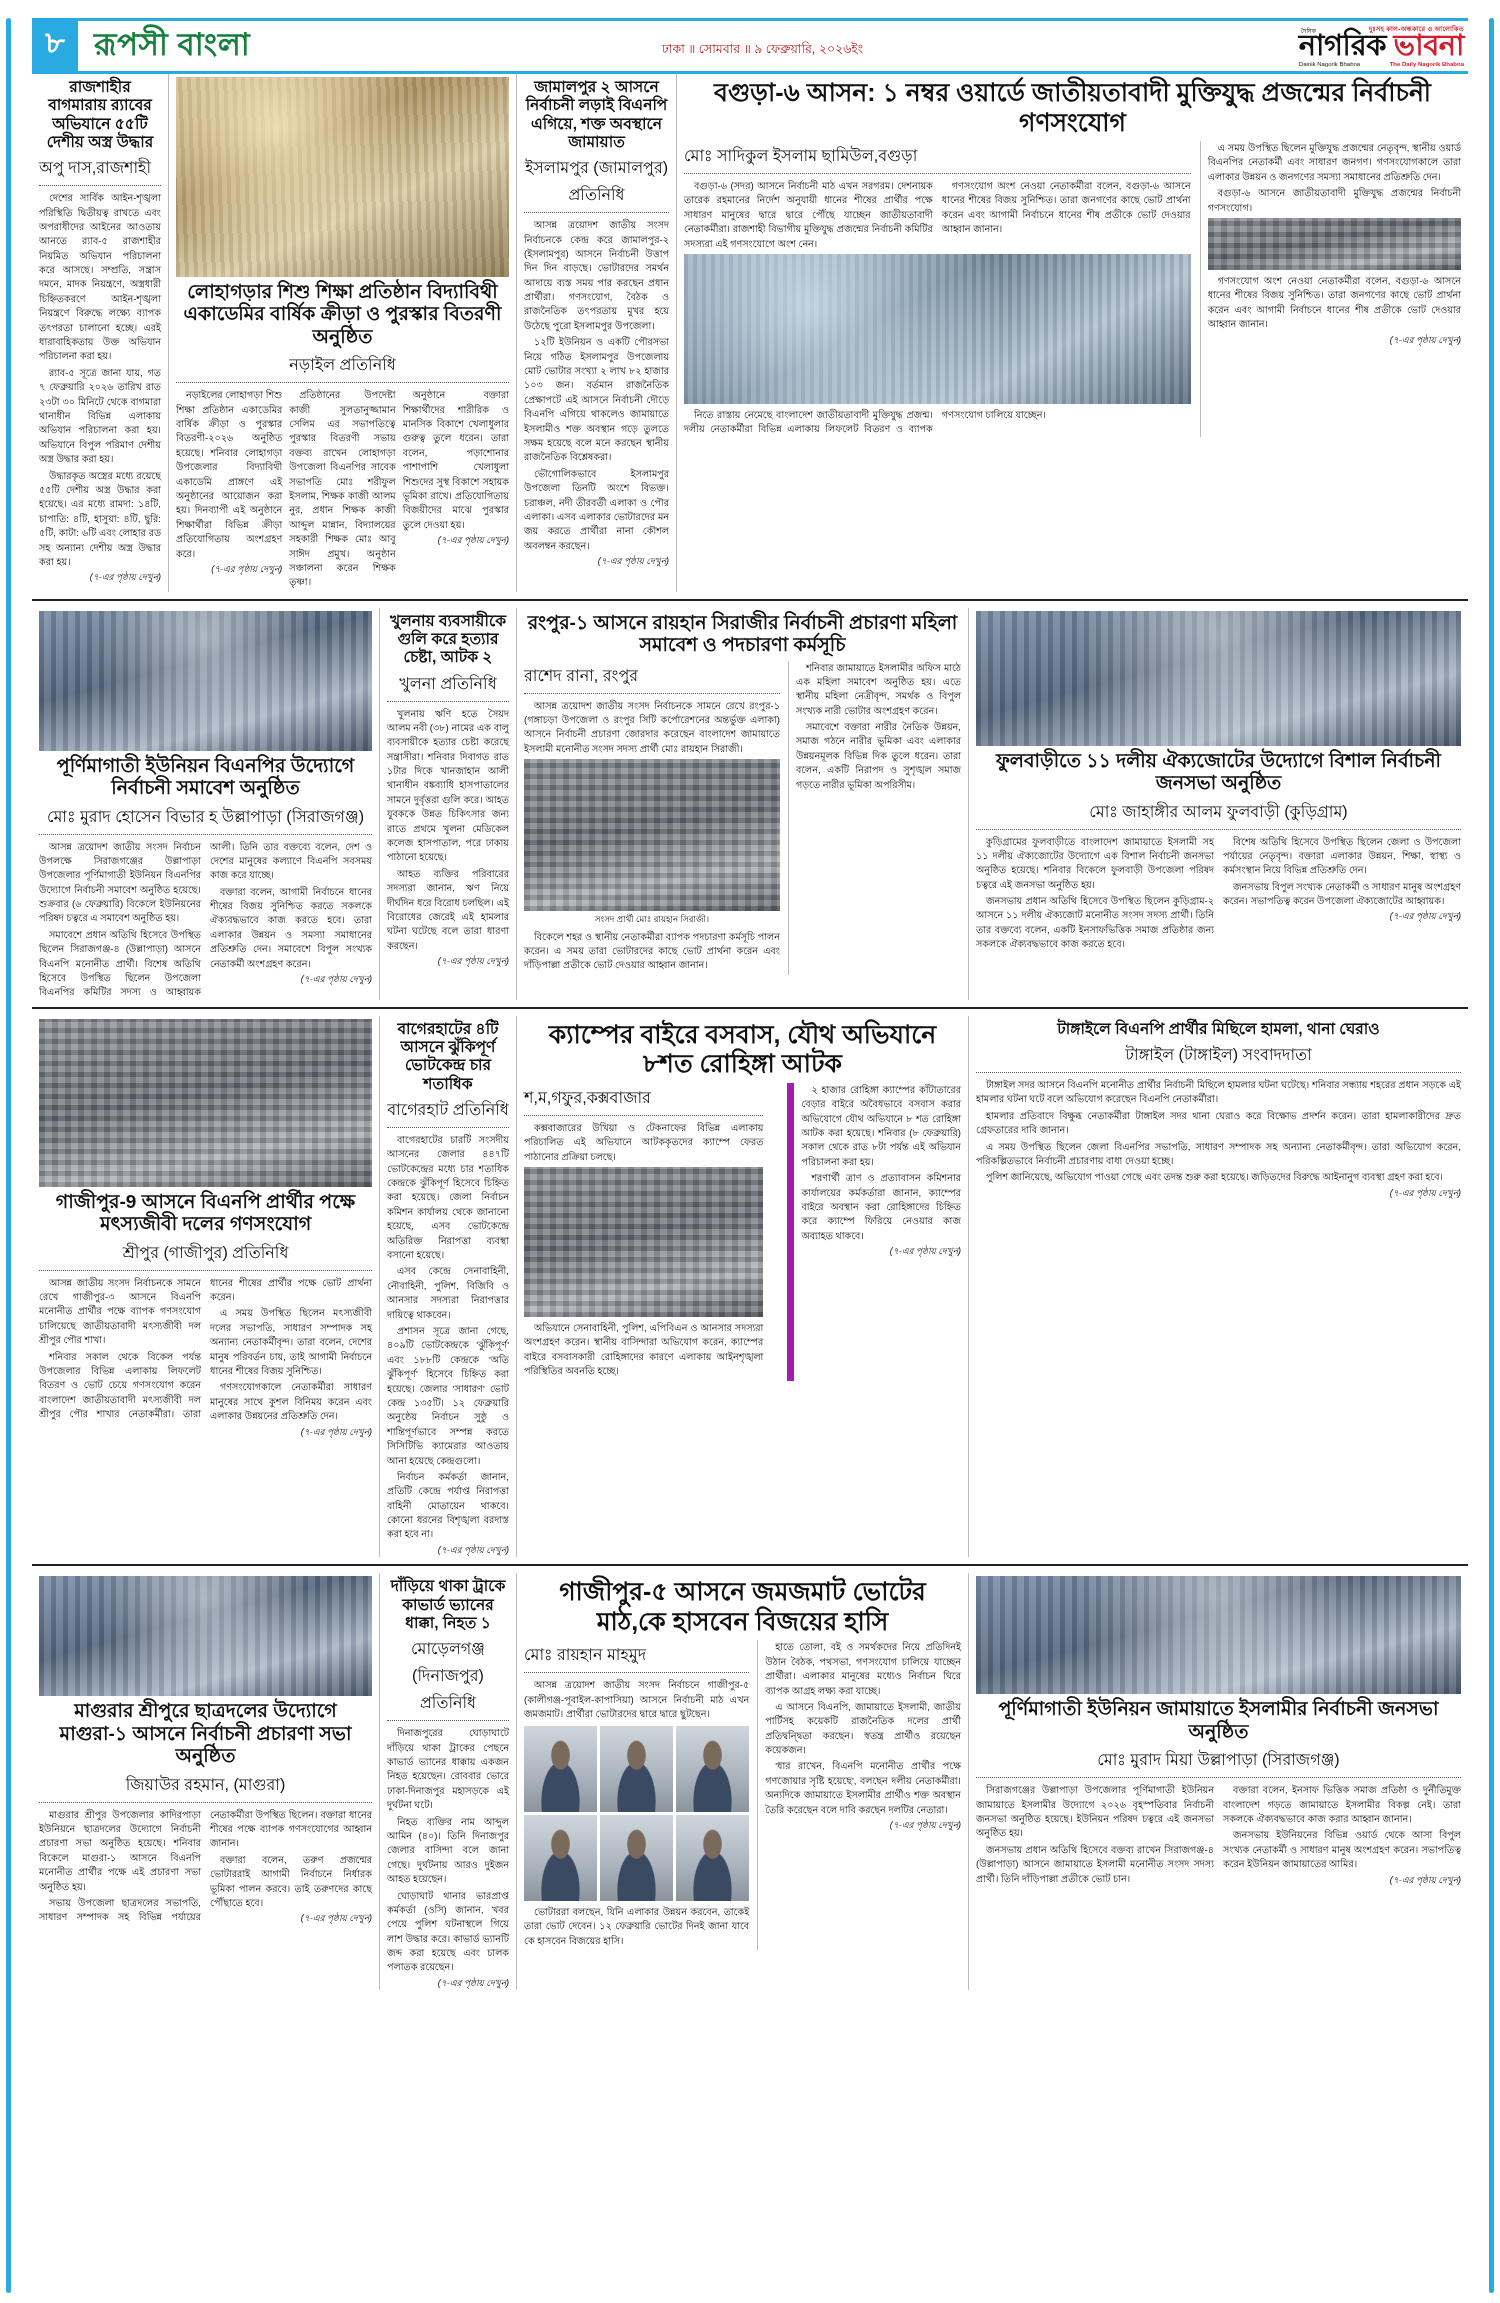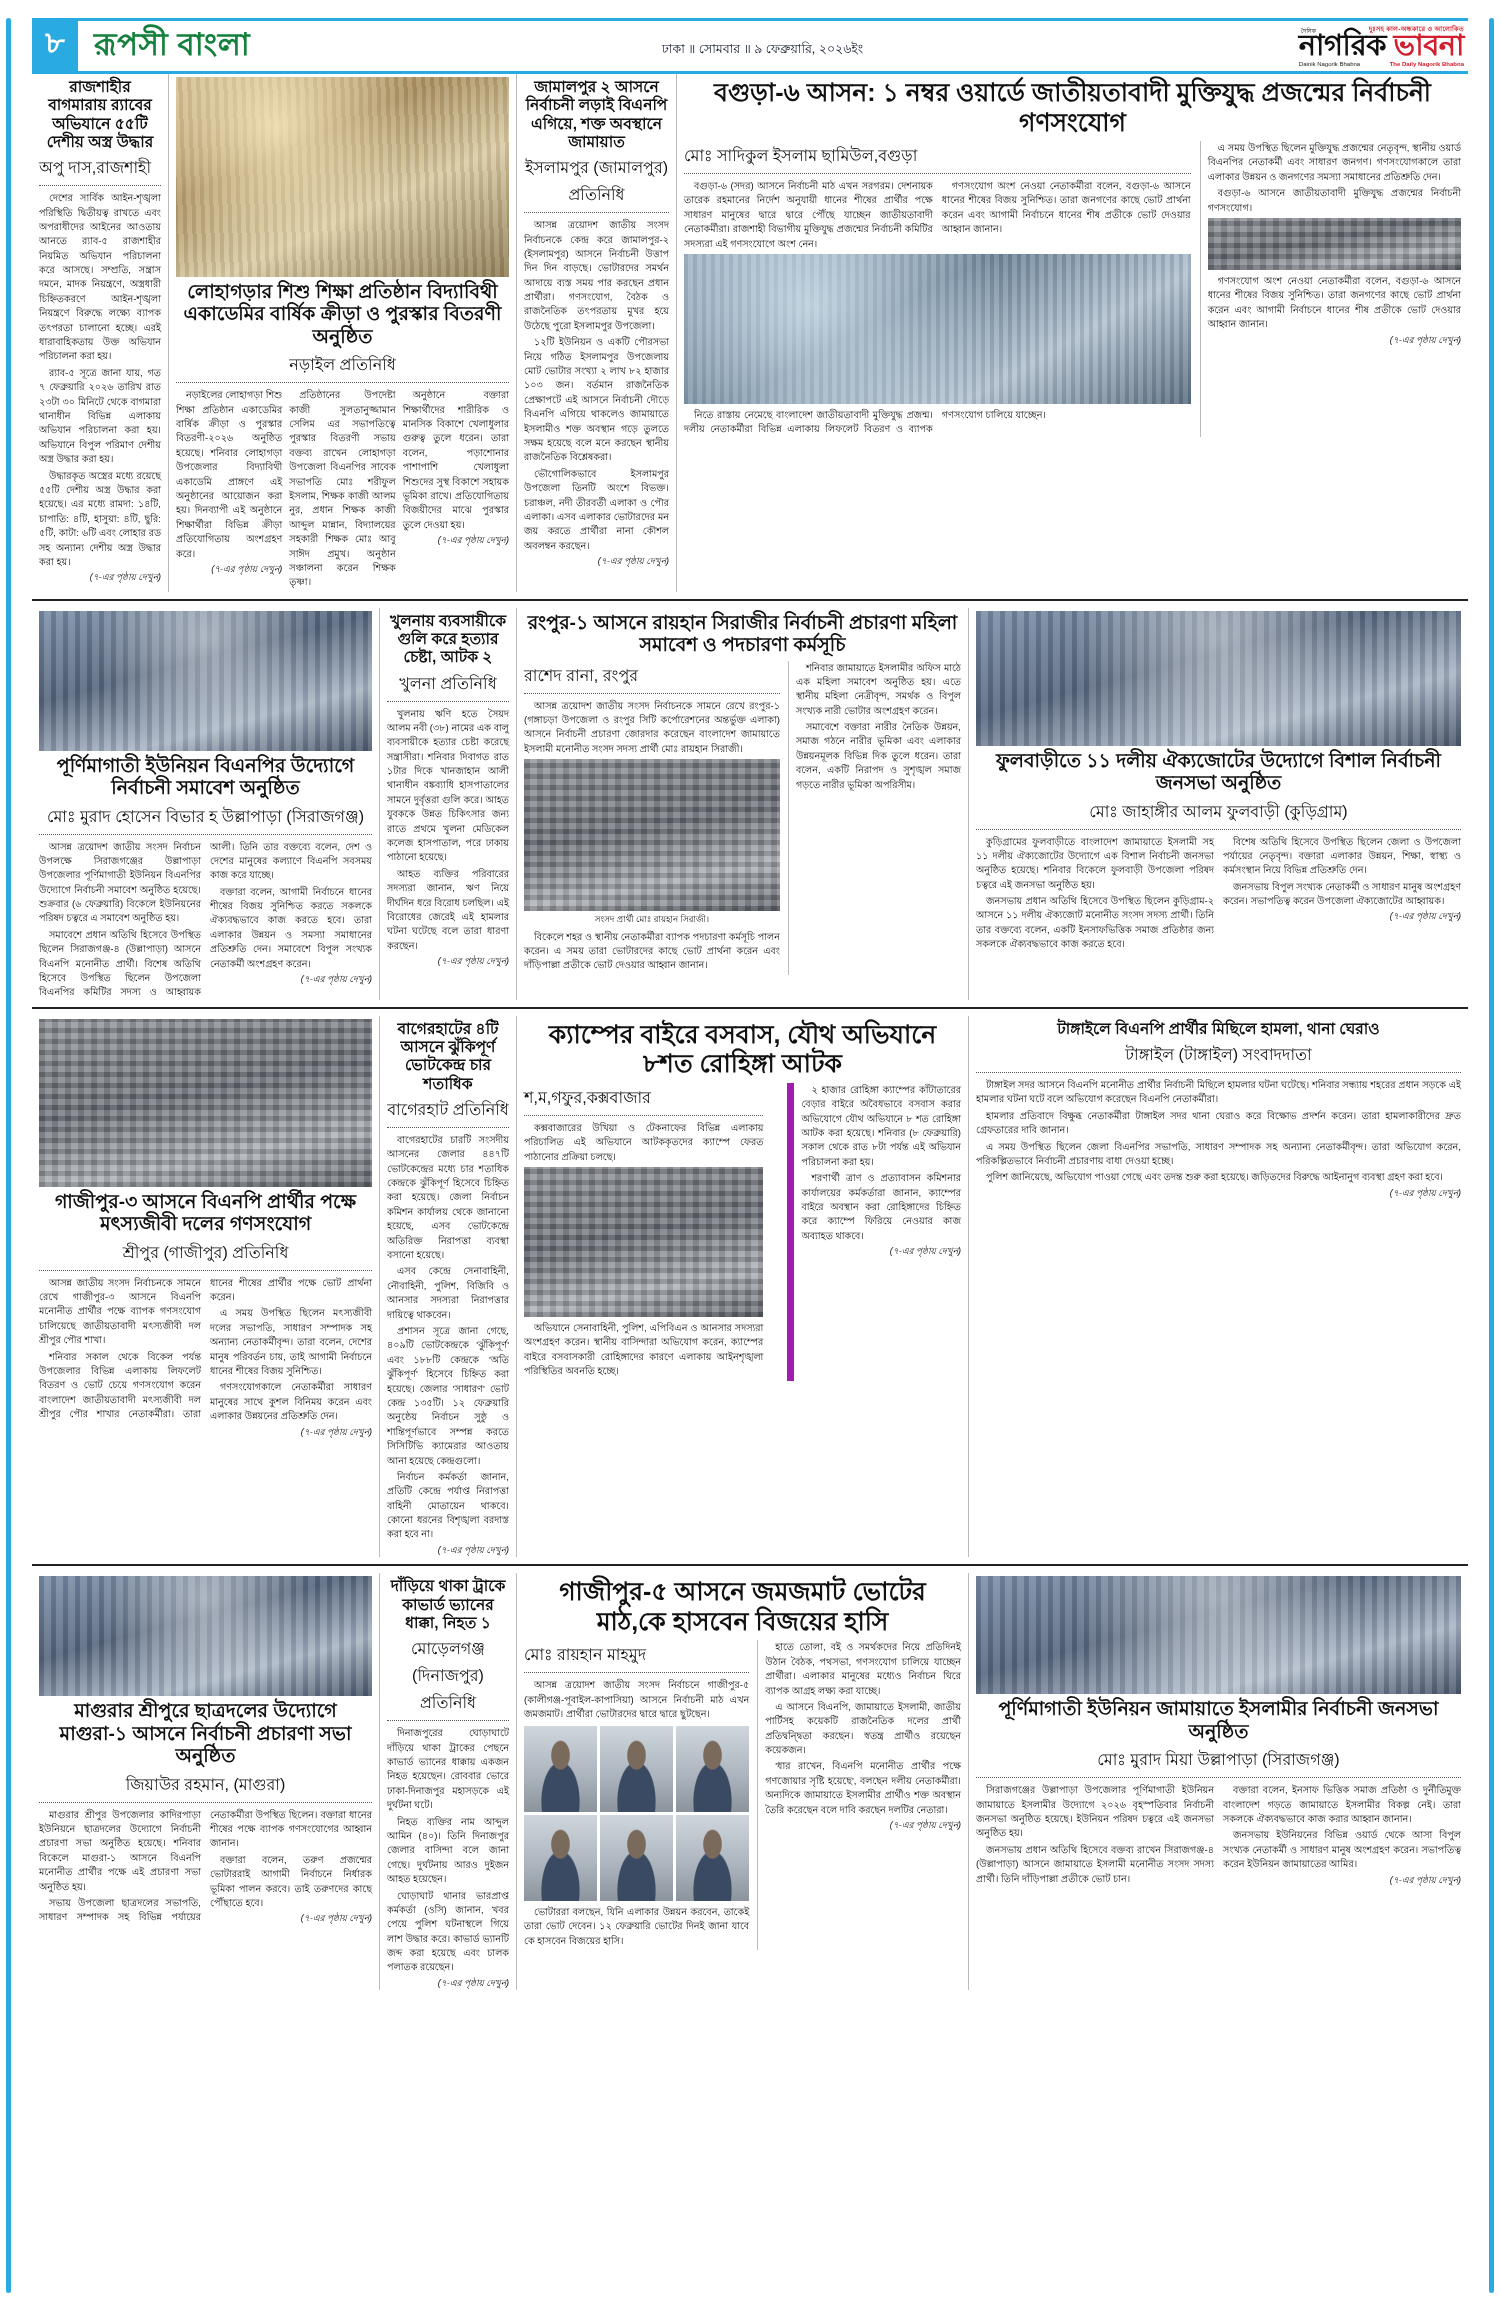--- a/index.html
+++ b/index.html
@@ -16,21 +16,21 @@
 
   
   .masthead { position:relative; height:60px; border-bottom:3px solid #29abe2; display:flex; align-items:center; }
   .mh-rule-top { position:absolute; left:0; right:0; top:4px; height:3px; background:#29abe2; }
   .pagenum {
     width:46px; height:54px; background:#29abe2; color:#fff;
     display:flex; align-items:center; justify-content:center;
     font-size:30px; font-weight:bold; margin-top:4px;
   }
   .section-title { font-size:31px; font-weight:bold; margin-left:16px; letter-spacing:.5px; color:#15803d; margin-top:6px; }
-  .mh-date { position:absolute; left:0; right:0; text-align:center; font-size:12.5px; top:26px; color:#0f172a;padding-left:25px; }
+  .mh-date { position:absolute; left:0; right:0; text-align:center; font-size:12.5px; top:26px; color:#b91c1c;padding-left:25px; }
   .logo-wrap { margin-left:auto; text-align:right; margin-top:4px; position:relative; padding-right:4px;}
   .logo-sub { font-size:6px; color:#222; position:absolute; left:2px; top:4px; }
   .logo-tag { font-size:6.5px; color:#d0202f; font-weight:bold; position:absolute; right:4px; top:2px; letter-spacing:.3px;}
   .logo-main { font-size:29px; font-weight:bold; letter-spacing:-0.5px; line-height:1; }
   .logo-main .blk { color:#111; }
   .logo-main .red { color:#d0202f; }
   .logo-en { font-size:6px; color:#222; margin-top:1px; display:flex; justify-content:space-between; }
   .logo-en .r { color:#d0202f; font-weight:bold; }
 
   
@@ -257,21 +257,21 @@
       </div>
     </div>
   </div>
 
   <div class="thickrule" style="margin:7px 14px;"></div>
 
   <div class="grid" style="margin:0 14px;">
 
     <div class="col vrule" style="width:348px;">
       <div class="photo crowd" style="height:168px;"></div>
-      <h1 class="hl hl-md">গাজীপুর-৩ আসনে বিএনপি প্রার্থীর পক্ষে মৎস্যজীবী দলের গণসংযোগ</h1>
+      <h1 class="hl hl-md">গাজীপুর-9 আসনে বিএনপি প্রার্থীর পক্ষে মৎস্যজীবী দলের গণসংযোগ</h1>
       <div class="byline">শ্রীপুর (গাজীপুর) প্রতিনিধি</div>
       <div class="body" style="column-count:2; column-gap:9px;">
         <p>আসন্ন জাতীয় সংসদ নির্বাচনকে সামনে রেখে গাজীপুর-৩ আসনে বিএনপি মনোনীত প্রার্থীর পক্ষে ব্যাপক গণসংযোগ চালিয়েছে জাতীয়তাবাদী মৎস্যজীবী দল শ্রীপুর পৌর শাখা।</p>
         <p>শনিবার সকাল থেকে বিকেল পর্যন্ত উপজেলার বিভিন্ন এলাকায় লিফলেট বিতরণ ও ভোট চেয়ে গণসংযোগ করেন বাংলাদেশ জাতীয়তাবাদী মৎস্যজীবী দল শ্রীপুর পৌর শাখার নেতাকর্মীরা। তারা ধানের শীষের প্রার্থীর পক্ষে ভোট প্রার্থনা করেন।</p>
         <p>এ সময় উপস্থিত ছিলেন মৎস্যজীবী দলের সভাপতি, সাধারণ সম্পাদক সহ অন্যান্য নেতাকর্মীবৃন্দ। তারা বলেন, দেশের মানুষ পরিবর্তন চায়, তাই আগামী নির্বাচনে ধানের শীষের বিজয় সুনিশ্চিত।</p>
         <p>গণসংযোগকালে নেতাকর্মীরা সাধারণ মানুষের সাথে কুশল বিনিময় করেন এবং এলাকার উন্নয়নের প্রতিশ্রুতি দেন।</p>
         <div class="cont">(৭-এর পৃষ্ঠায় দেখুন)</div>
       </div>
     </div>
 

